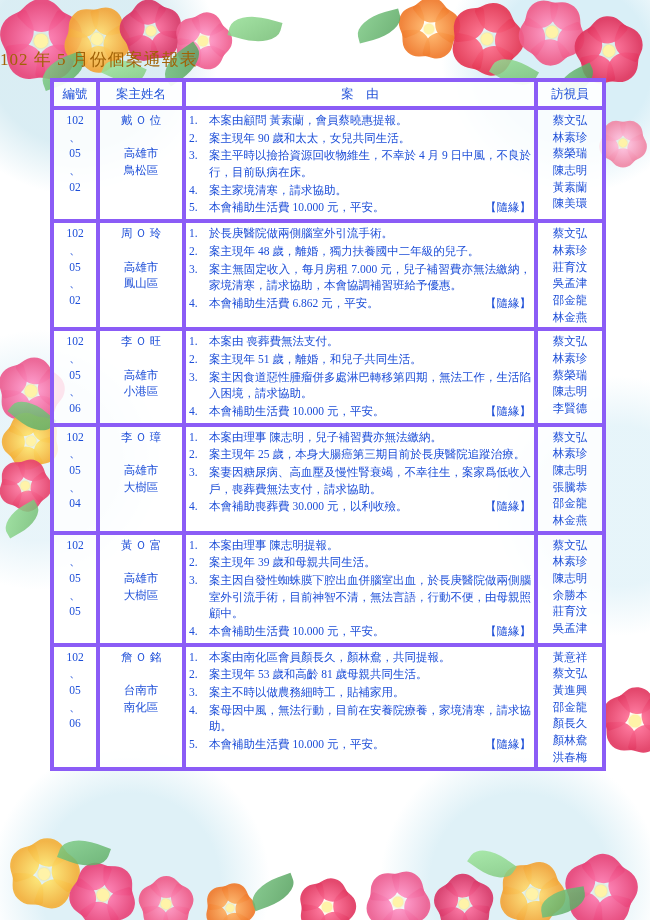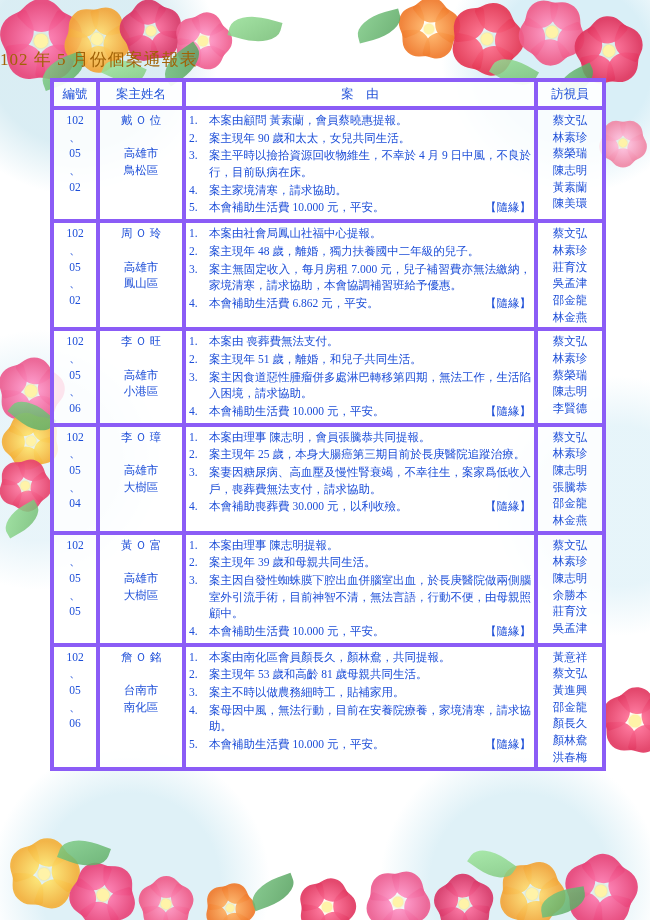--- a/index.html
+++ b/index.html
@@ -411,21 +411,21 @@
             <span class="idline">02</span>
           </td>
           <td class="name-cell">
             <span class="nameline">周 Ｏ 玲</span>
             <span class="nameline">&nbsp;</span>
             <span class="nameline">高雄市</span>
             <span class="nameline">鳳山區</span>
           </td>
           <td class="body-cell">
             <ol class="items">
-              <li><span class="num">1.</span><span>本案由社會局鳳山社福中心提報。</span></li>
+              <li><span class="num">1.</span><span>於長庚醫院做兩側腦室外引流手術。</span></li>
               <li><span class="num">2.</span><span>案主現年 48 歲，離婚，獨力扶養國中二年級的兒子。</span></li>
               <li><span class="num">3.</span><span>案主無固定收入，每月房租 7.000 元，兒子補習費亦無法繳納，家境清寒，請求協助，本會協調補習班給予優惠。</span></li>
               <li><span class="num">4.</span><span class="tail">【隨緣】</span><span>本會補助生活費 6.862 元，平安。</span></li>
             </ol>
           </td>
           <td class="vis-cell">
             <span class="visline">蔡文弘</span>
             <span class="visline">林素珍</span>
             <span class="visline">莊育汶</span>
             <span class="visline">吳孟津</span>
@@ -472,21 +472,21 @@
             <span class="idline">04</span>
           </td>
           <td class="name-cell">
             <span class="nameline">李 Ｏ 璋</span>
             <span class="nameline">&nbsp;</span>
             <span class="nameline">高雄市</span>
             <span class="nameline">大樹區</span>
           </td>
           <td class="body-cell">
             <ol class="items">
-              <li><span class="num">1.</span><span>本案由理事 陳志明，會員張騰恭共同提報。</span></li>
+              <li><span class="num">1.</span><span>本案由理事 陳志明，兒子補習費亦無法繳納。</span></li>
               <li><span class="num">2.</span><span>案主現年 25 歲，本身大腸癌第三期目前於長庚醫院追蹤治療。</span></li>
               <li><span class="num">3.</span><span>案妻因糖尿病、高血壓及慢性腎衰竭，不幸往生，案家爲低收入戶，喪葬費無法支付，請求協助。</span></li>
               <li><span class="num">4.</span><span class="tail">【隨緣】</span><span>本會補助喪葬費 30.000 元，以利收殮。</span></li>
             </ol>
           </td>
           <td class="vis-cell">
             <span class="visline">蔡文弘</span>
             <span class="visline">林素珍</span>
             <span class="visline">陳志明</span>
             <span class="visline">張騰恭</span>

